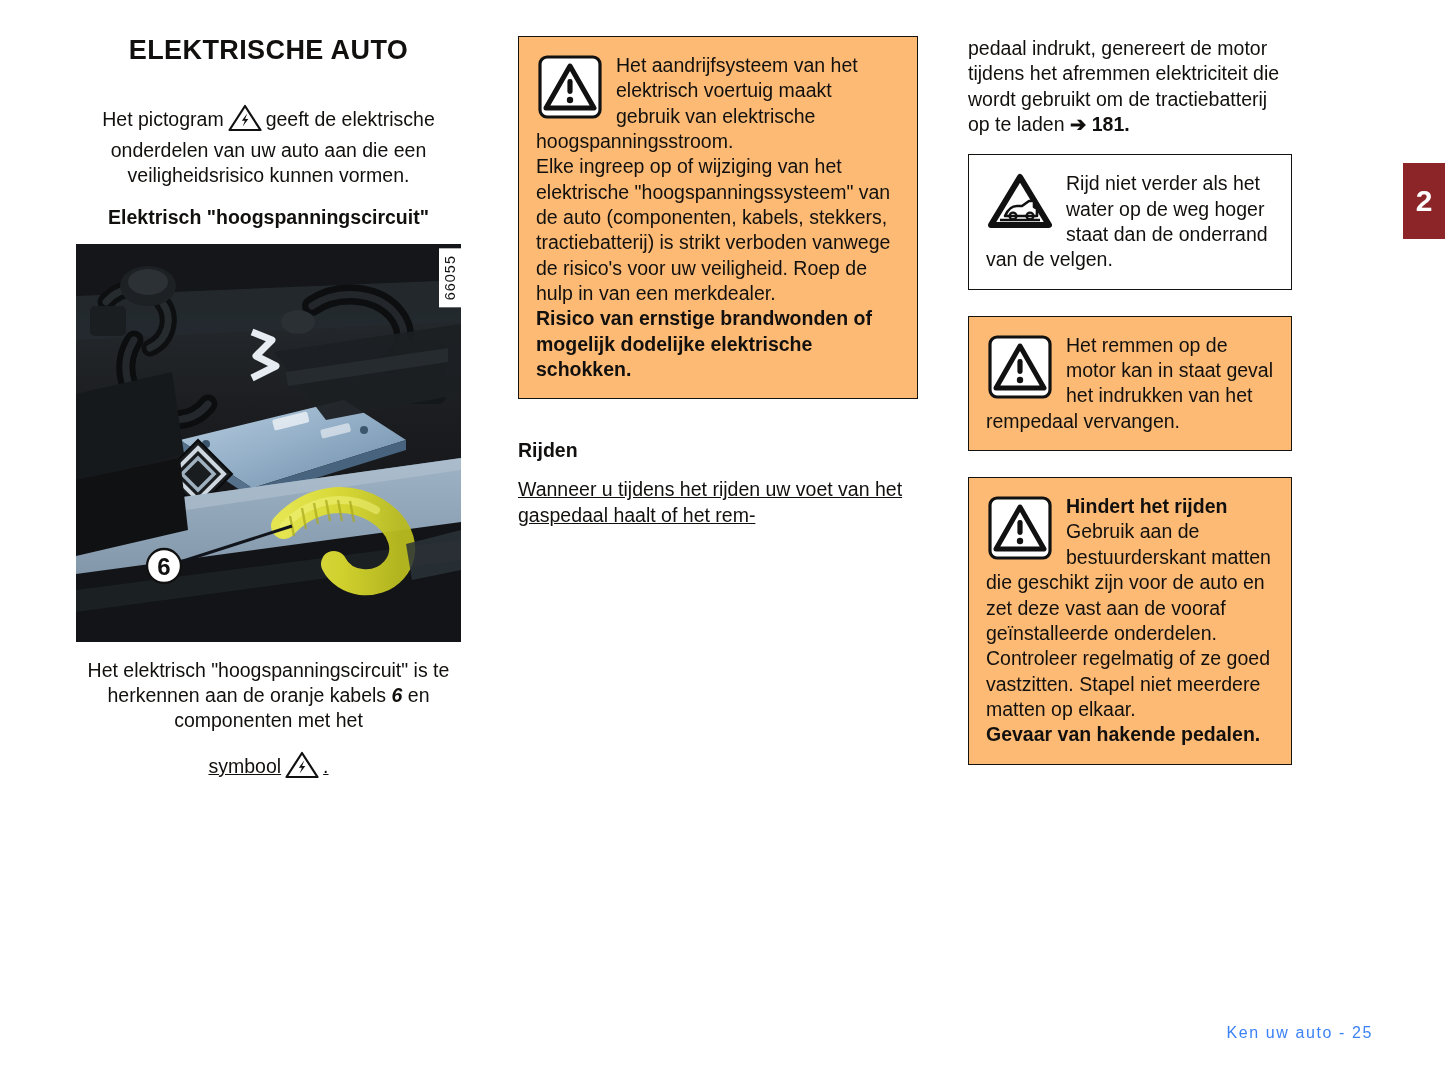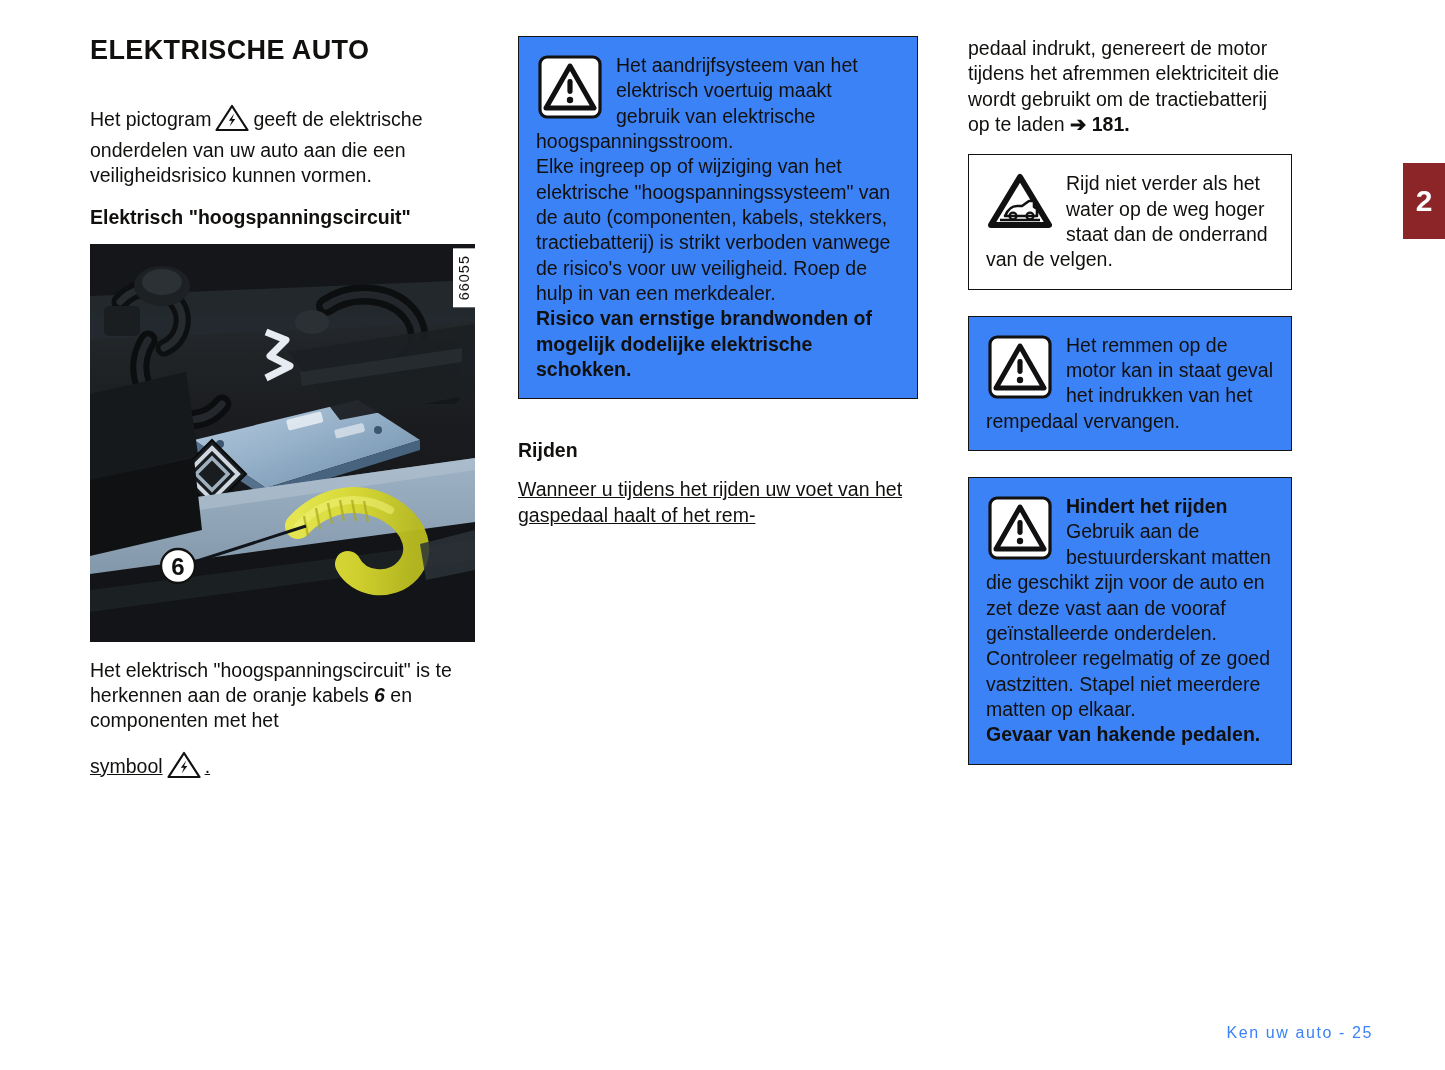--- a/index.html
+++ b/index.html
@@ -36,21 +36,21 @@
     font-size: 30px;
     font-weight: bold;
     letter-spacing: 0;
   }
 
   
   .col {
     position: absolute;
     top: 36px;
   }
-  .col-left  { left: 90px;  width: 385px; }
+  .col-left  { left: 76px;  width: 385px; text-align: center; }
   .col-mid   { left: 518px; width: 400px; }
   .col-right { left: 968px; width: 324px; }
 
   h1.page-title {
     font-size: 27px;
     font-weight: bold;
     letter-spacing: 0.4px;
     margin: 0 0 38px 0;
     line-height: 1.1;
   }
@@ -105,21 +105,21 @@
   }
 
   
   .wbox {
     border: 1.5px solid #15130f;
     padding: 16px 17px 16px 17px;
     margin-bottom: 26px;
     font-size: 19.5px;
     line-height: 1.30;
   }
-  .wbox.grey  { background: #3b82f6; }
+  .wbox.grey  { background: #fdba74; }
   .wbox.white { background: #ffffff; }
   .wbox p { margin: 0; }
 
   .wicon {
     float: left;
     margin: 2px 14px 2px 2px;
     shape-outside: margin-box;
   }
 
   .clearfix::after { content: ""; display: block; clear: both; }

